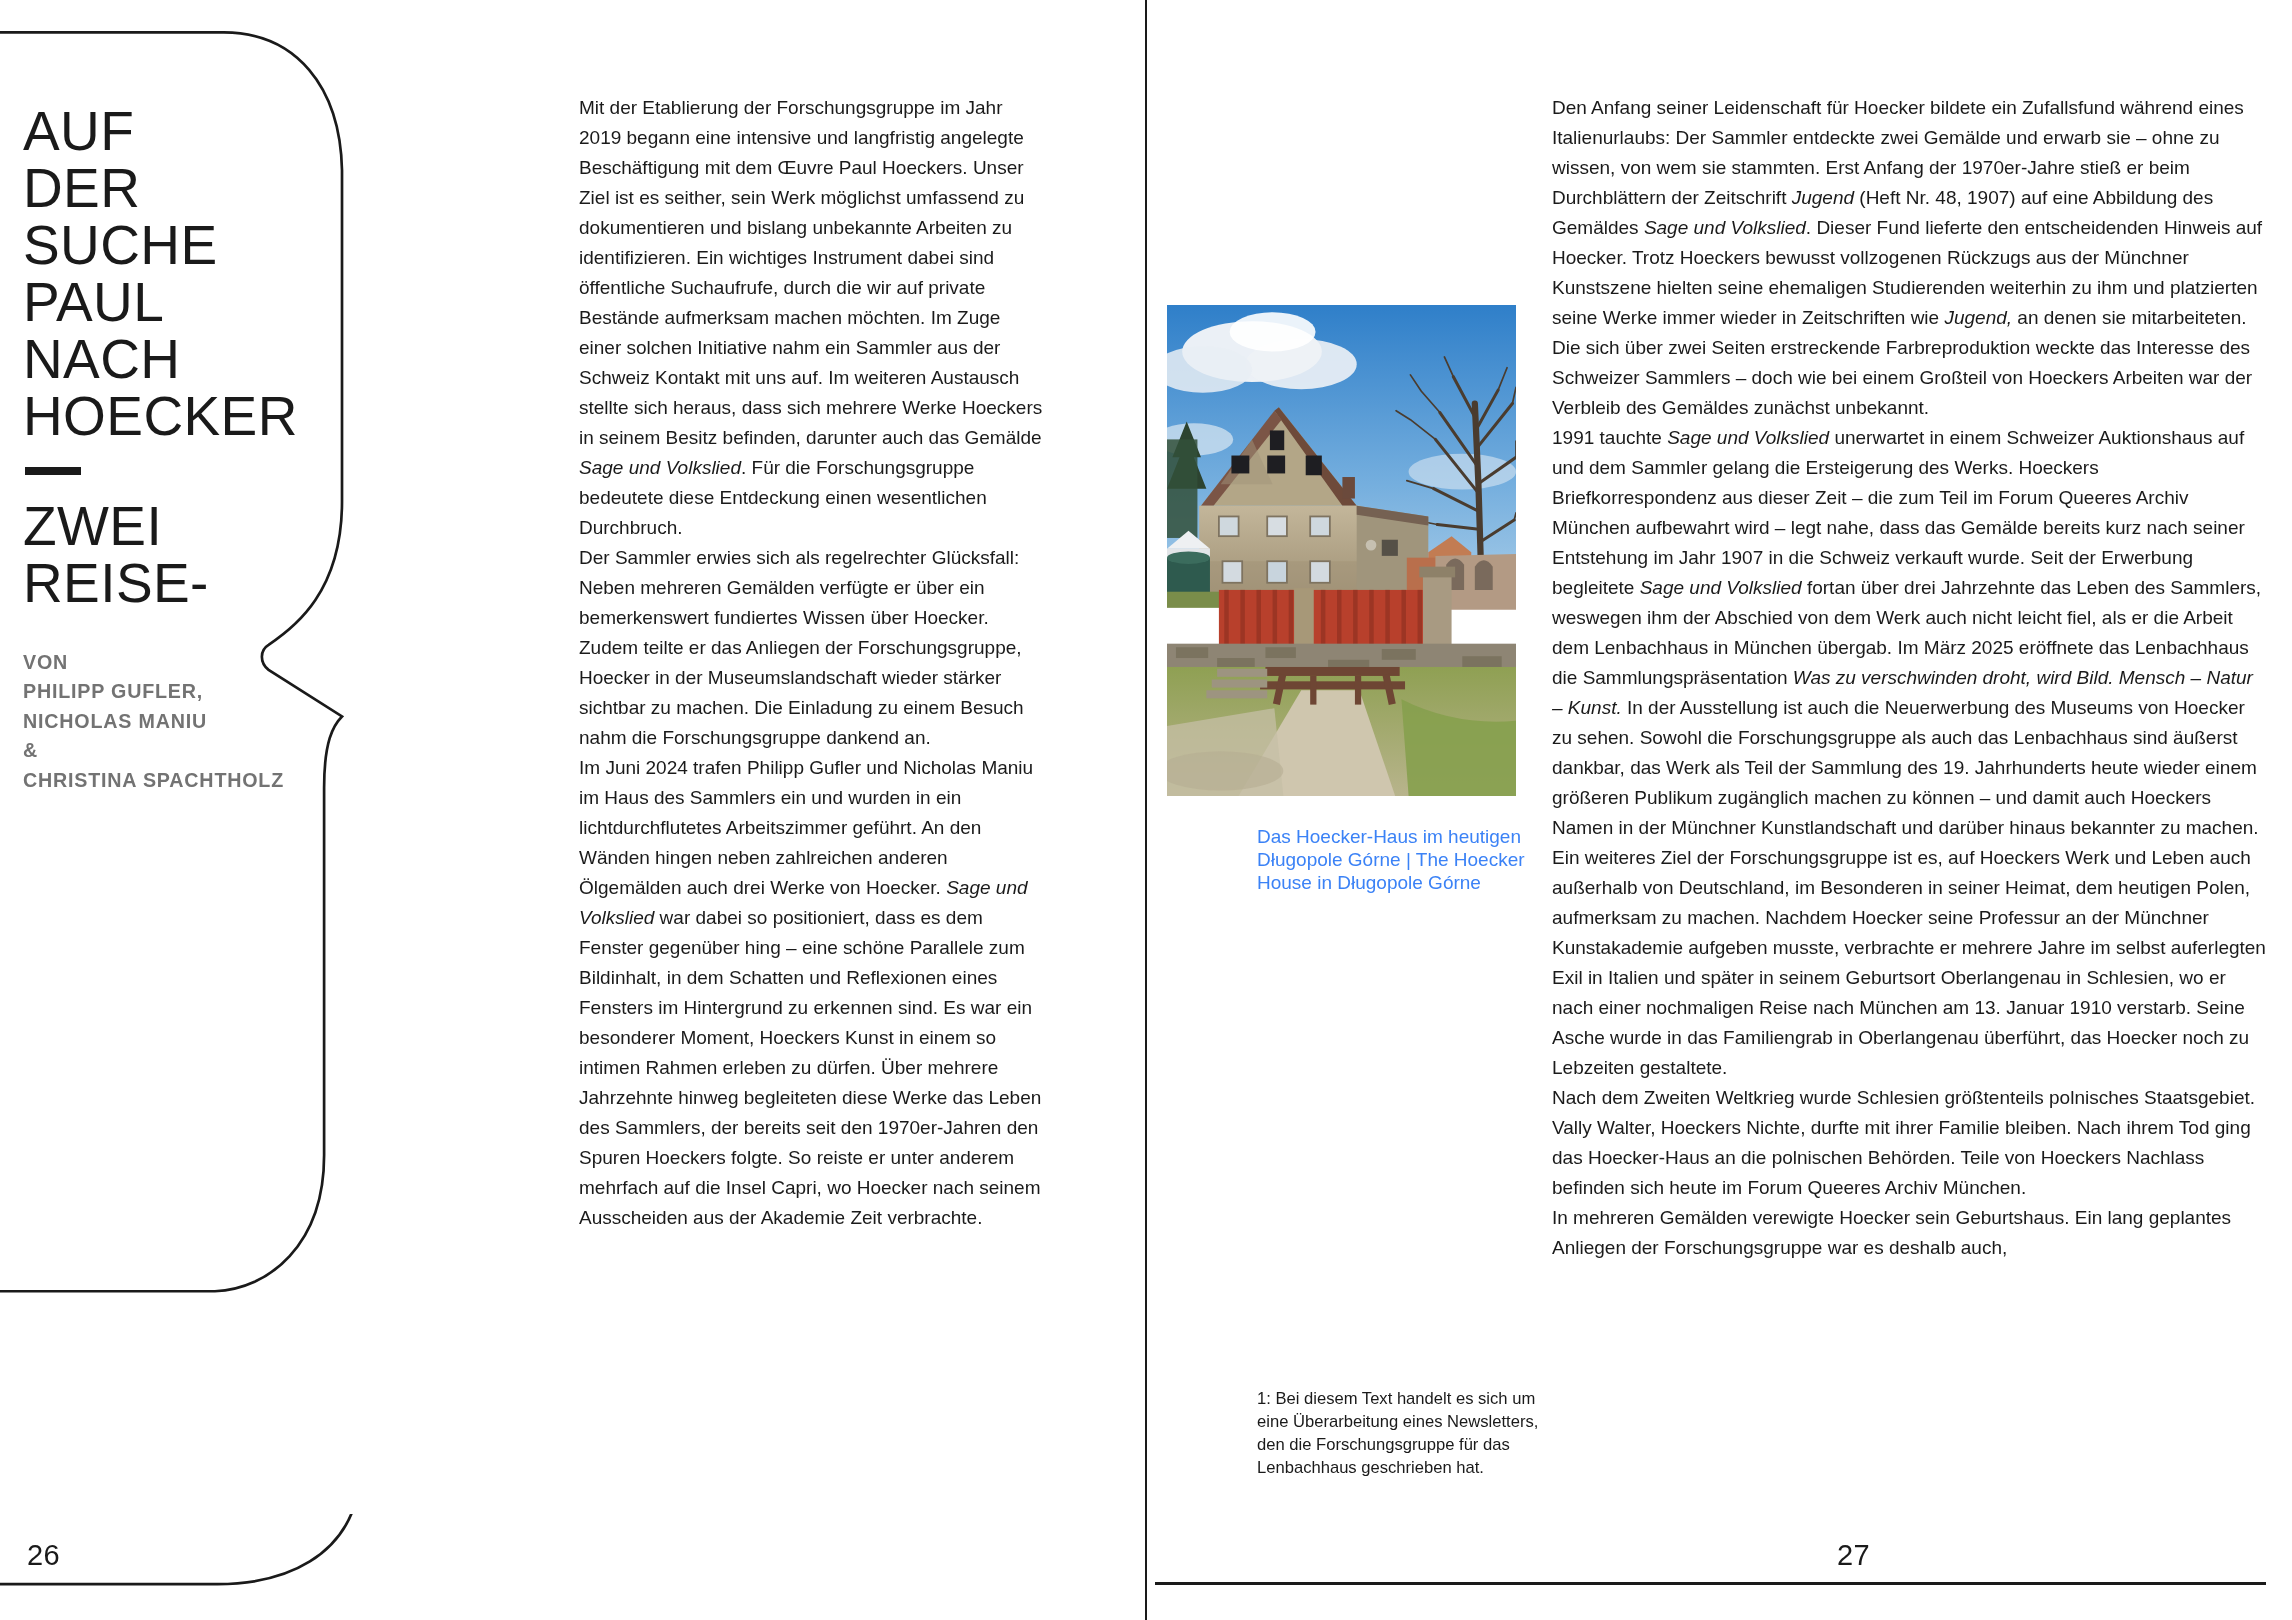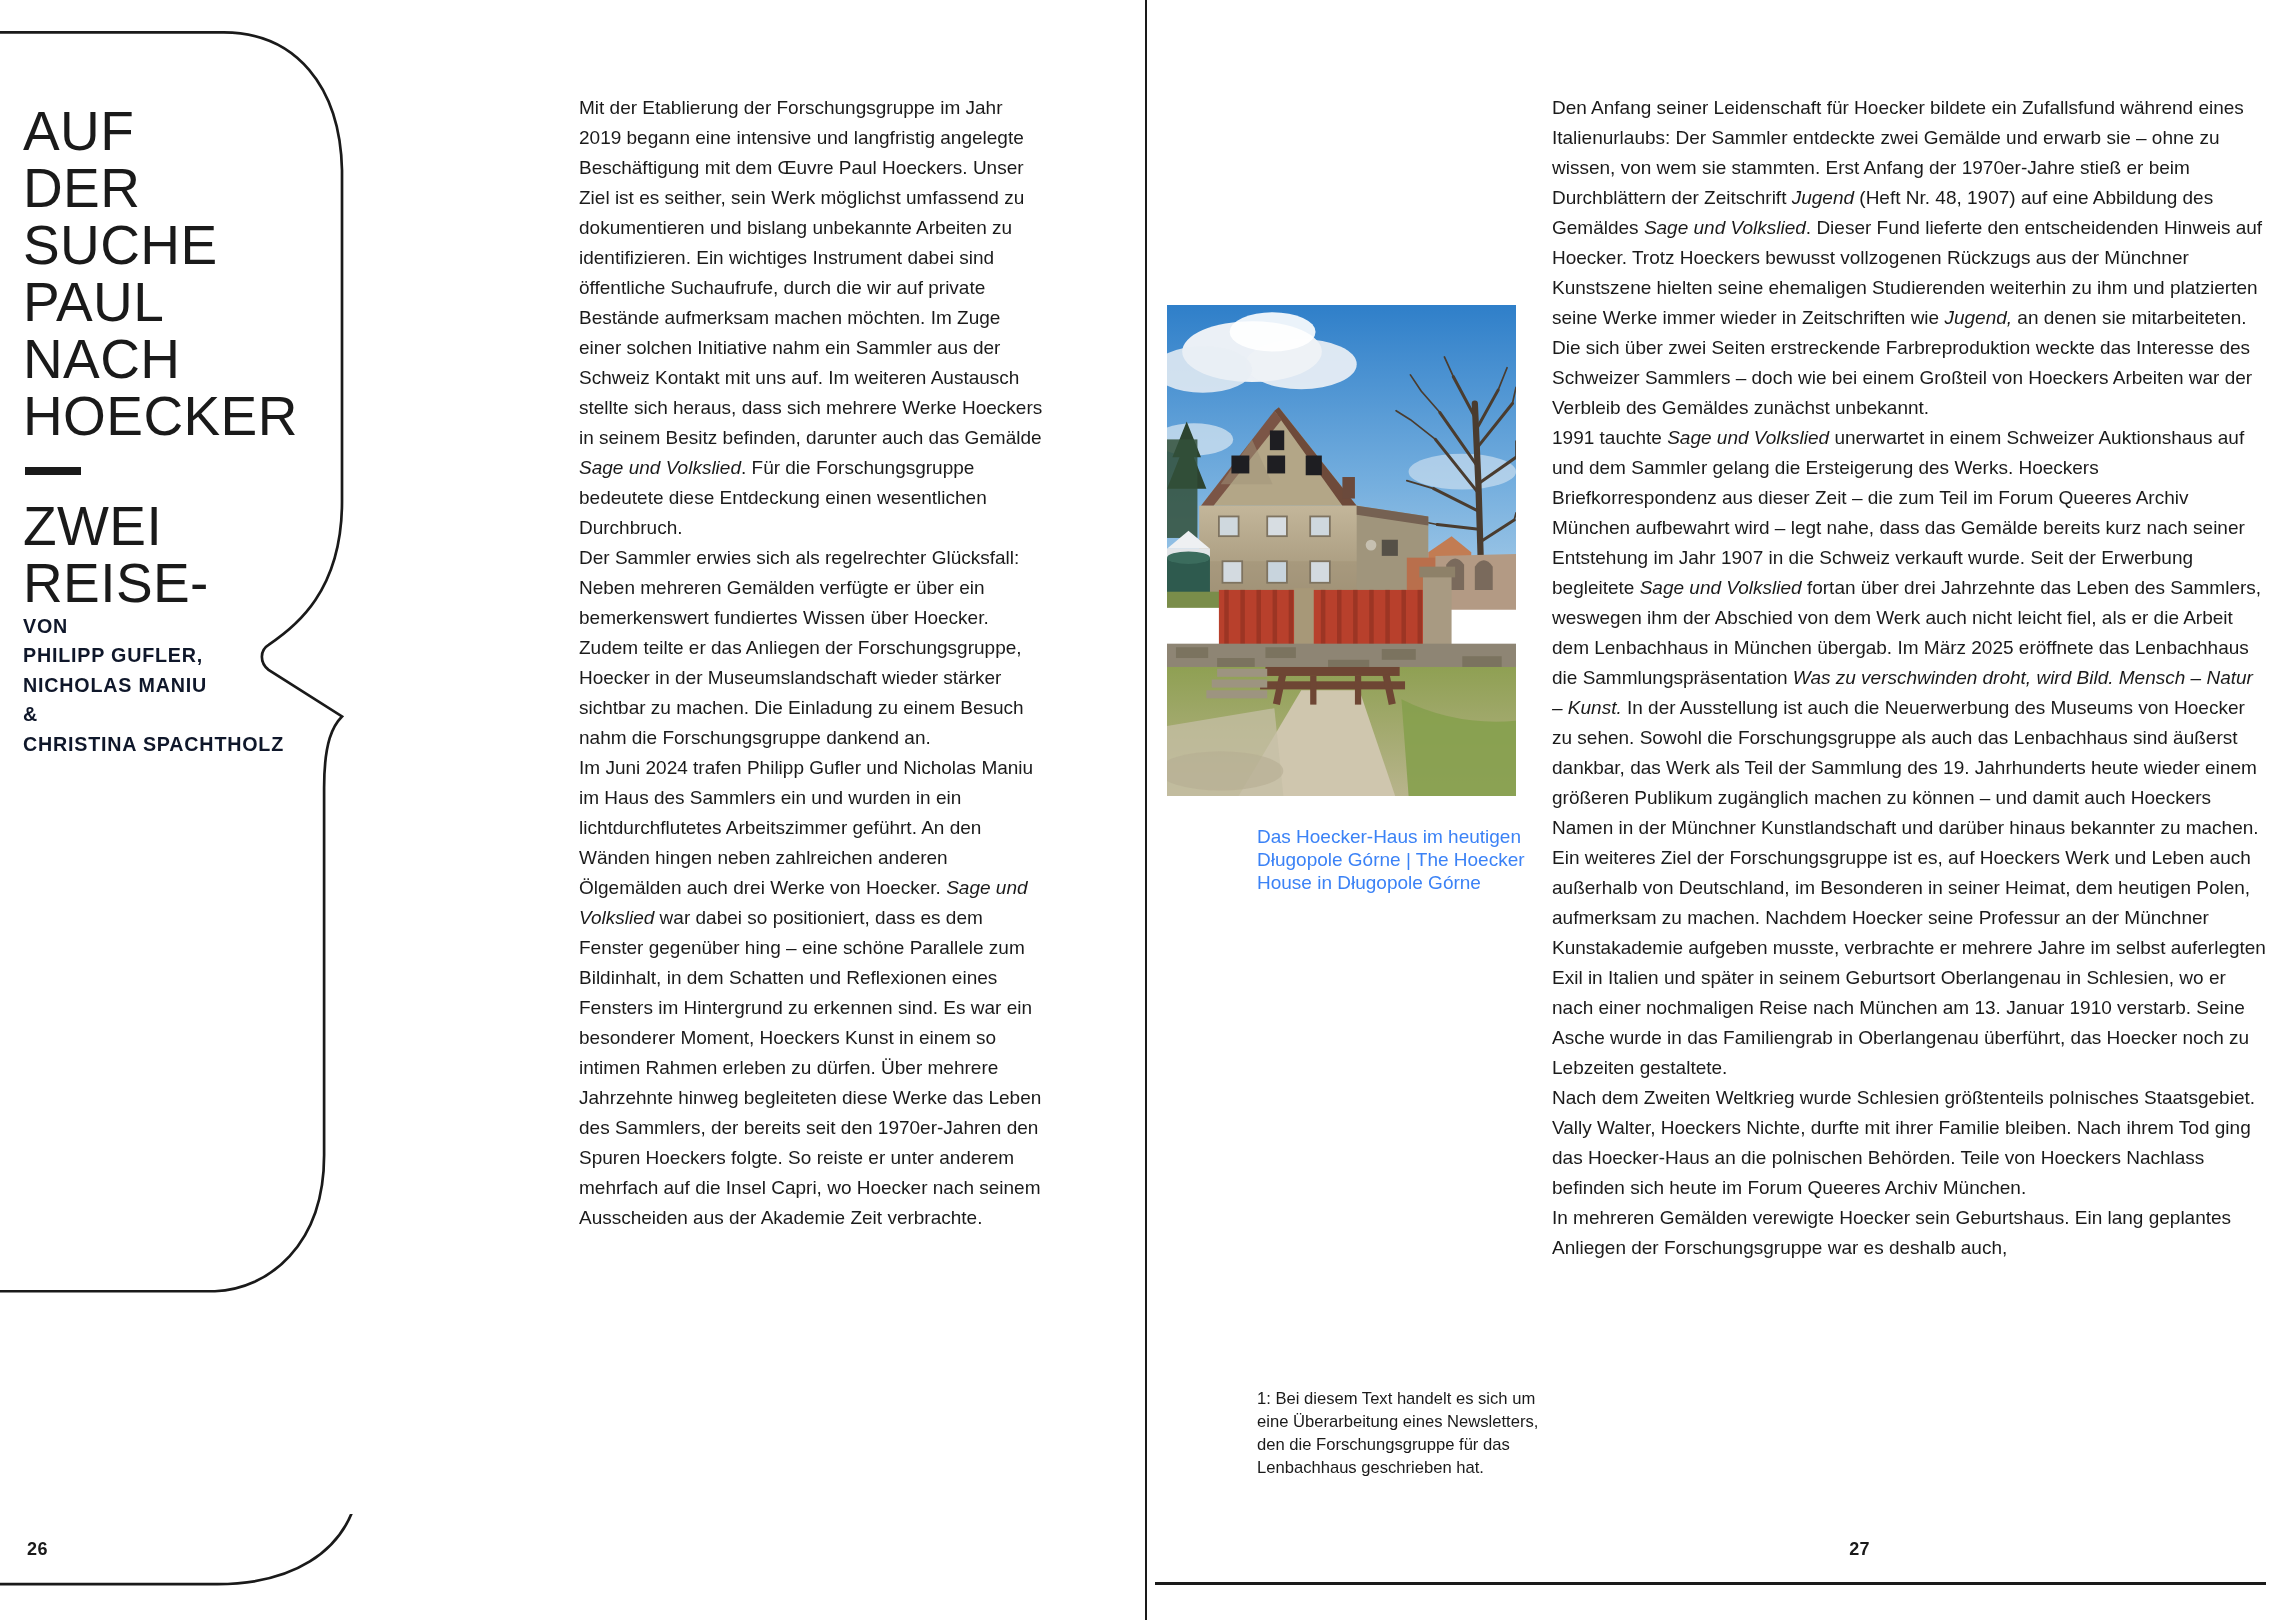--- a/index.html
+++ b/index.html
@@ -66,25 +66,26 @@
     margin: 21.5px 0 23px 1.8px;
   }
 
   .footnote-sup {
     font-size: 19.7px;
     vertical-align: super;
     line-height: 0;
   }
 
   .byline {
+    margin-top: 36px;
     font-size: 19.7px;
     line-height: 29.6px;
     letter-spacing: 0.8px;
     font-weight: 700;
-    color: #0f172a;
+    color: #737373;
     text-transform: uppercase;
   }
   .byline .by-line { display: block; }
 
   
   .col {
     position: absolute;
     color: #1a1a1a;
   }
 
@@ -137,22 +138,22 @@
     top: 1387px;
     width: 287px;
     font-size: 16.6px;
     line-height: 23px;
     color: #1a1a1a;
   }
 
   
   .page-num {
     position: absolute;
-    font-size: 18px;
-    font-weight: 700;
+    font-size: 29px;
+    font-weight: 400;
     color: #1a1a1a;
     letter-spacing: 0.4px;
   }
   .page-num-left  { left: 27px;   top: 1539px; }
   .page-num-right { right: 27px;  top: 1539px; }
 
   .rule-right {
     position: absolute;
     left: 1155px;
     top: 1582px;

